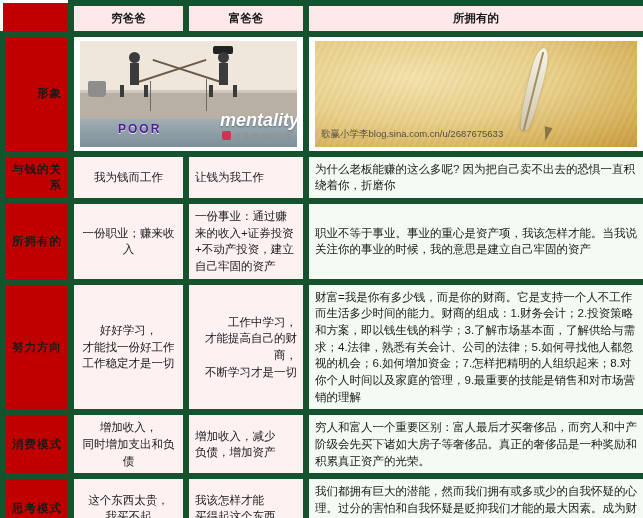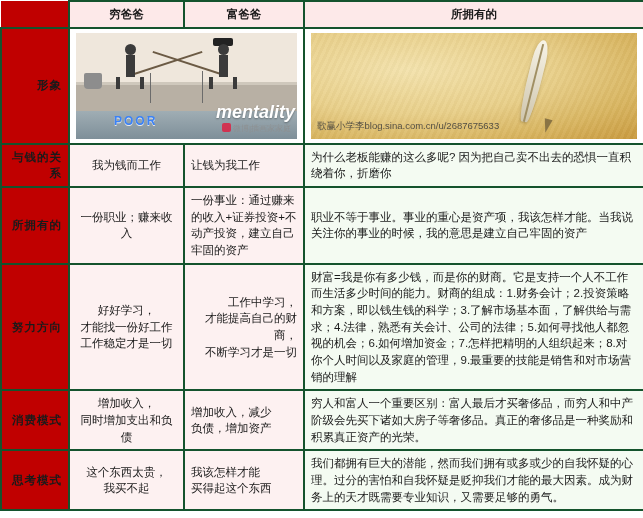--- a/index.html
+++ b/index.html
@@ -16,21 +16,21 @@
     position: relative;
     overflow: hidden;
     background: #ffffff;
   }
   table.grid {
     border-collapse: collapse;
     width: 643px;
     table-layout: fixed;
   }
   table.grid td, table.grid th {
-    border: 2px solid #14532d;
+    border: 6px solid #14532d;
     vertical-align: middle;
     padding: 4px 6px;
     font-size: 11.5px;
     line-height: 1.45;
     color: #1a1a1a;
     box-sizing: border-box;
   }
   
   col.c0 { width: 68px; }
   col.c1 { width: 115px; }
@@ -151,21 +151,21 @@
   .pr-rod.l { left: 52px; transform: rotate(-18deg); transform-origin: left center; }
   .pr-rod.r { right: 70px; transform: rotate(18deg); transform-origin: right center; }
   .pr-line {
     position: absolute; width: 1px; background: #6b6b6b;
   }
   .pr-line.l { left: 126px; bottom: 36px; height: 32px; }
   .pr-line.r { right: 146px; bottom: 36px; height: 30px; }
   .pr-poor {
     position: absolute;
     left: 38px; bottom: 8px;
-    color: #3b82f6;
+    color: #4c1d95;
     font-weight: bold;
     font-size: 12px;
     letter-spacing: 2px;
     text-shadow: 0 1px 0 #e8e8e8;
   }
   .pr-mentality {
     position: absolute;
     left: 140px; bottom: 14px;
     color: #ffffff;
     font-weight: bold;

